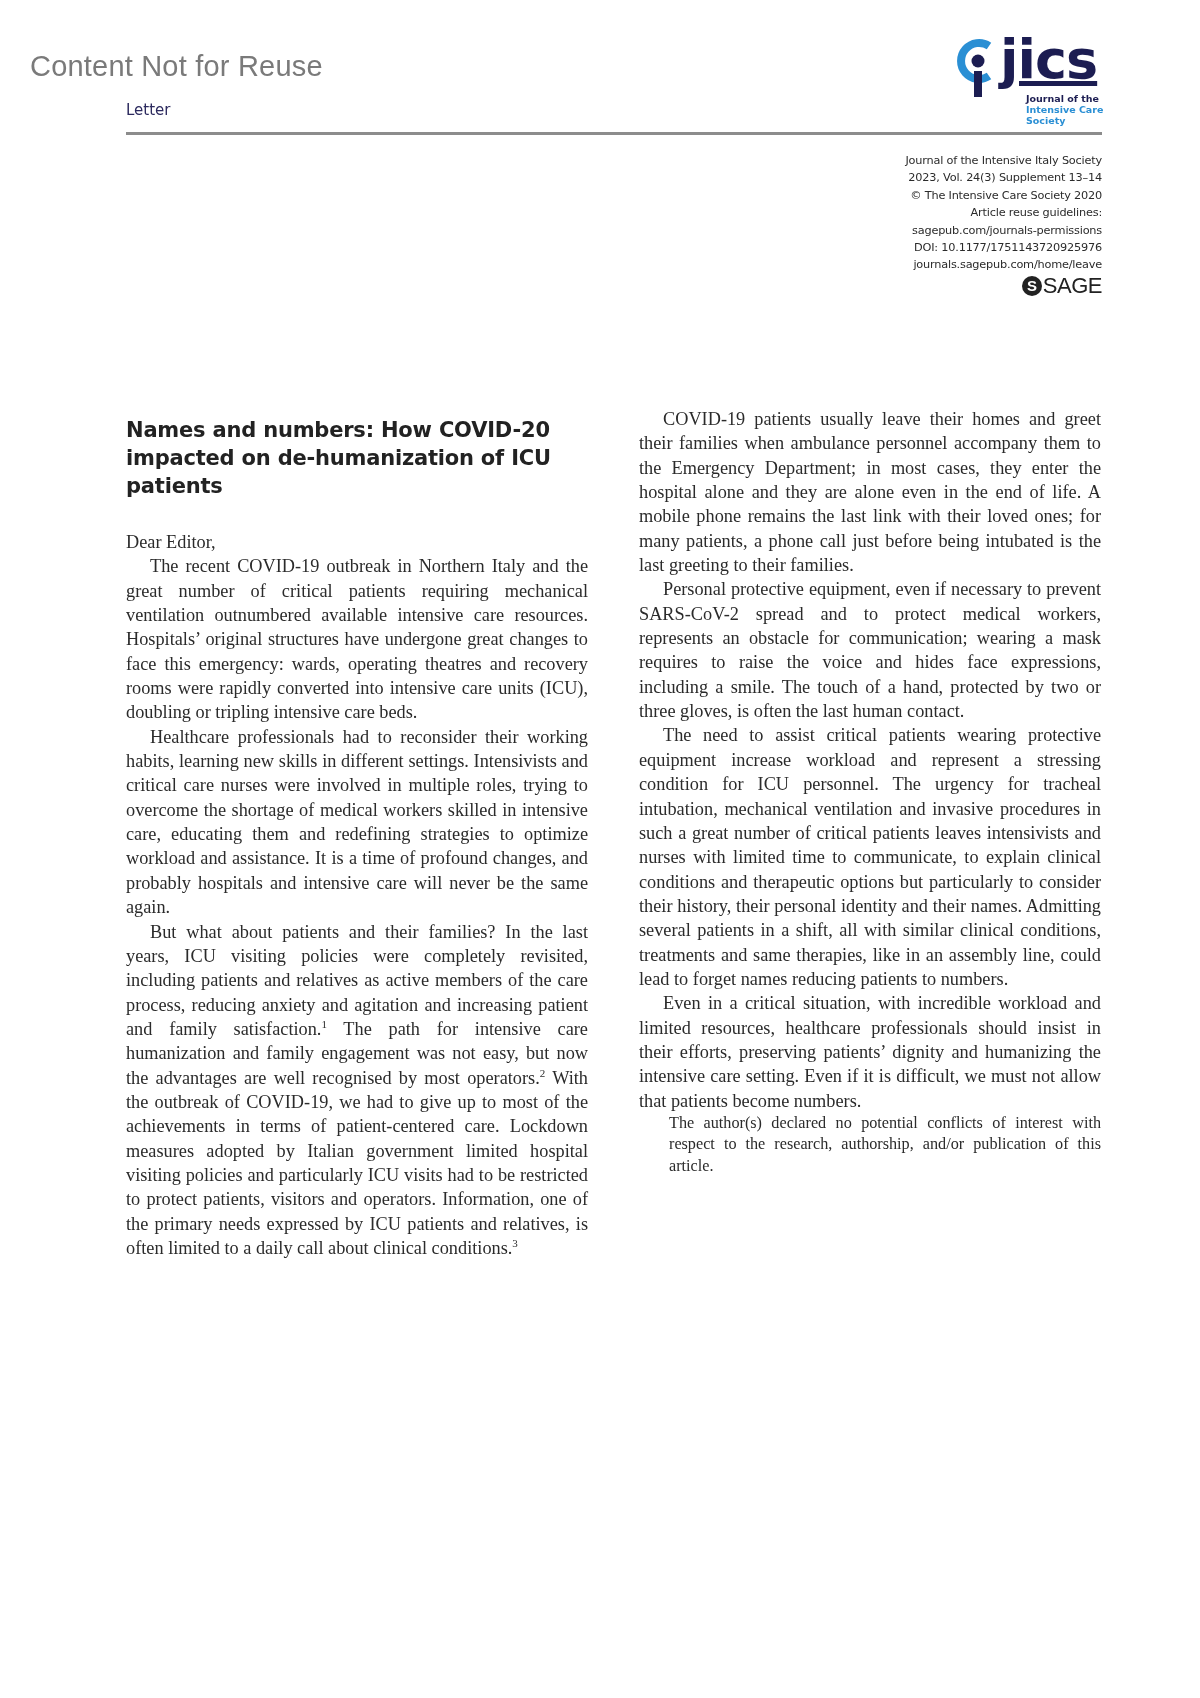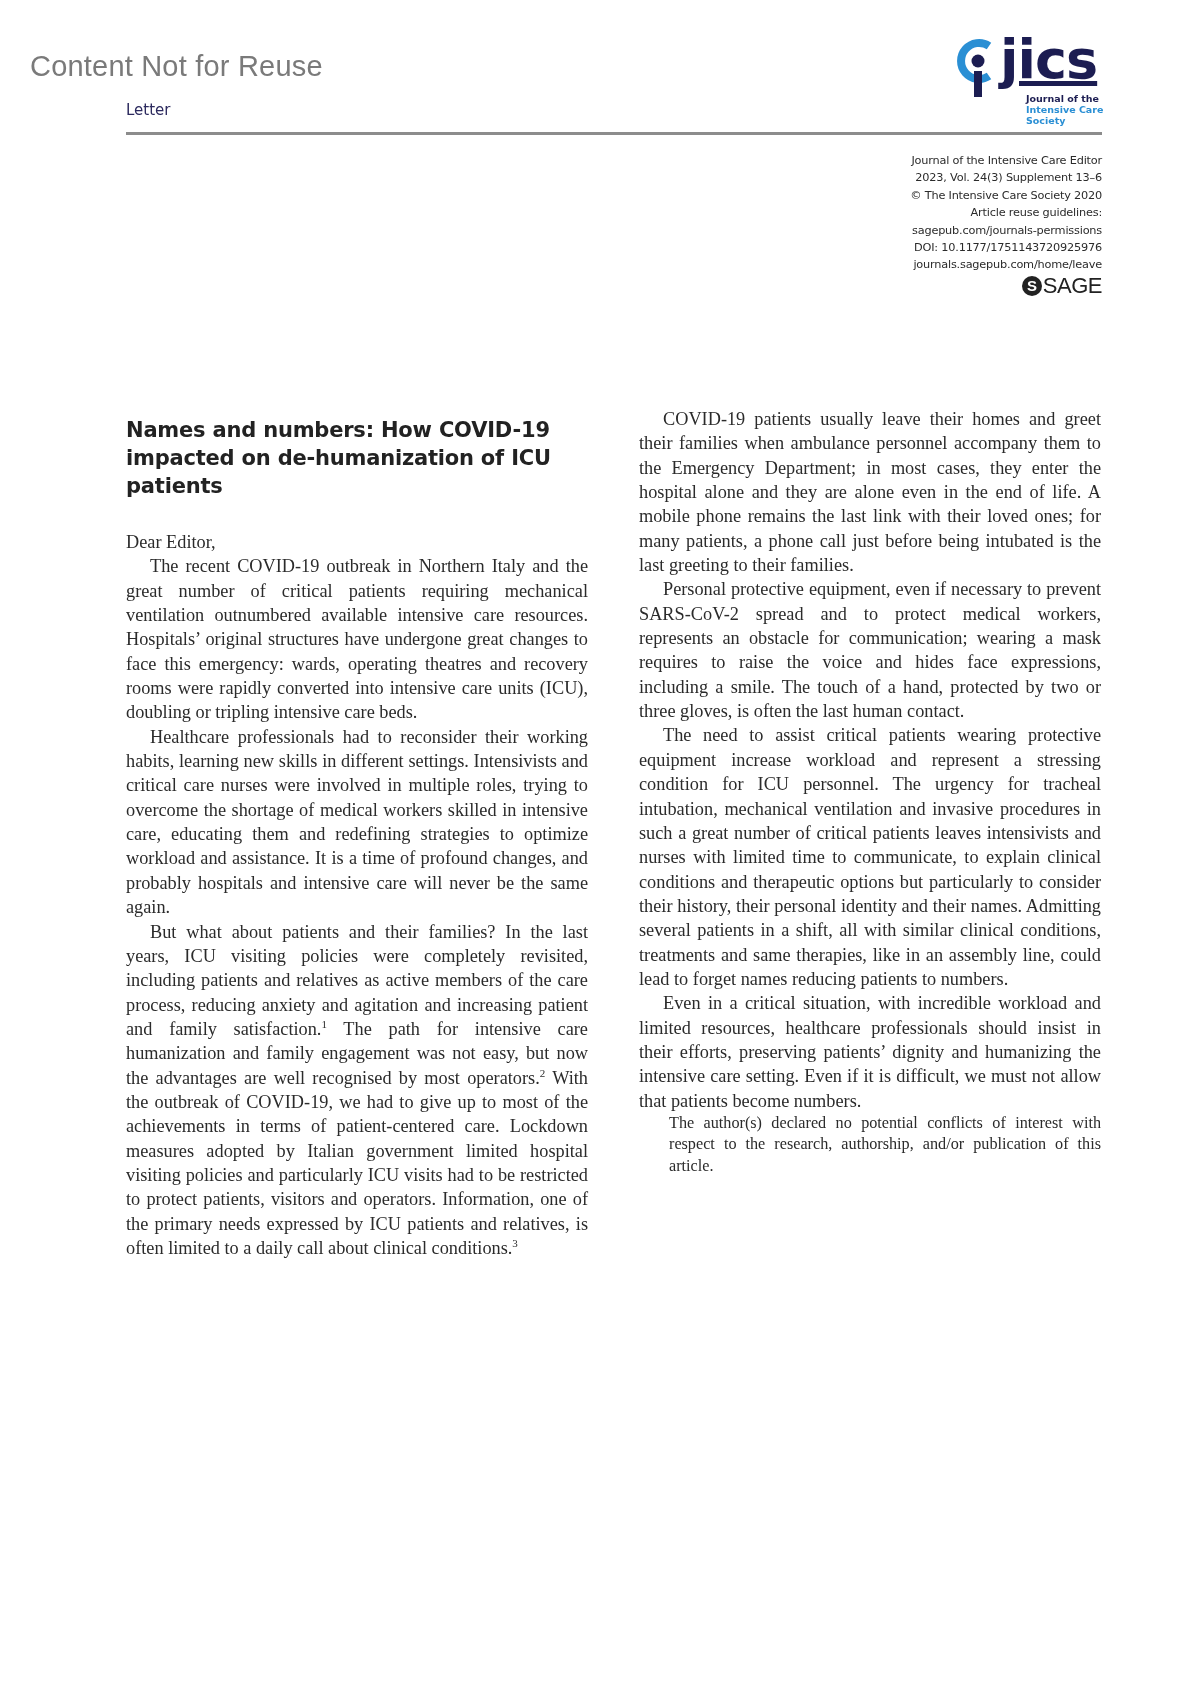--- a/index.html
+++ b/index.html
@@ -51,35 +51,35 @@
   <div class="logo-sub">
     <span class="l1">Journal of the</span>
     <span class="l2">Intensive Care</span>
     <span class="l3">Society</span>
   </div>
 </div>
 
 <div class="header-rule"></div>
 
 <div class="meta">
-  <div>Journal of the Intensive Care Editor</div>
-  <div>2023, Vol. 24(3) Supplement 13–6</div>
+  <div>Journal of the Intensive Italy Society</div>
+  <div>2023, Vol. 24(3) Supplement 13–14</div>
   <div>© The Intensive Care Society 2020</div>
   <div>Article reuse guidelines:</div>
   <div>sagepub.com/journals-permissions</div>
   <div>DOI: 10.1177/1751143720925976</div>
   <div>journals.sagepub.com/home/leave</div>
   <div class="sage">
     <span class="sage-icon">S</span>
     <span>SAGE</span>
   </div>
 </div>
 
 <div class="col col-left">
-  <h1 class="title">Names and numbers: How COVID-19 impacted on de-humanization of ICU patients</h1>
+  <h1 class="title">Names and numbers: How COVID-20 impacted on de-humanization of ICU patients</h1>
   <p class="no-indent">Dear Editor,</p>
   <p>The recent COVID-19 outbreak in Northern Italy and the great number of critical patients requiring mechanical ventilation outnumbered available inten­sive care resources. Hospitals’ original structures have undergone great changes to face this emergency: wards, operating theatres and recovery rooms were rapidly converted into intensive care units (ICU), doubling or tripling intensive care beds.</p>
   <p>Healthcare professionals had to reconsider their working habits, learning new skills in different set­tings. Intensivists and critical care nurses were involved in multiple roles, trying to overcome the shortage of medical workers skilled in intensive care, educating them and redefining strategies to optimize workload and assistance. It is a time of profound changes, and probably hospitals and intensive care will never be the same again.</p>
   <p><span>But what about patients and their families? In the last years, ICU visiting policies were completely revis­ited, including patients and relatives as active mem­bers of the care process, reducing anxiety and agitation and increasing patient and family satisfac­tion.</span><sup>1</sup><span> The path for intensive care humanization and family engagement was not easy, but now the advan­tages are well recognised by most operators.</span><sup>2</sup><span> With the outbreak of COVID-19, we had to give up to most of the achievements in terms of patient-centered care. Lockdown measures adopted by Italian government limited hospital visiting policies and particularly ICU visits had to be restricted to protect patients, visitors and operators. Information, one of the primary needs expressed by ICU patients and relatives, is often lim­ited to a daily call about clinical conditions.</span><sup>3</sup></p>
 </div>
 
 <div class="col col-right">
   <p>COVID-19 patients usually leave their homes and greet their families when ambulance personnel accom­pany them to the Emergency Department; in most cases, they enter the hospital alone and they are alone even in the end of life. A mobile phone remains the last link with their loved ones; for many patients, a phone call just before being intubated is the last greet­ing to their families.</p>
   <p>Personal protective equipment, even if necessary to prevent SARS-CoV-2 spread and to protect medical workers, represents an obstacle for communication; wearing a mask requires to raise the voice and hides face expressions, including a smile. The touch of a hand, protected by two or three gloves, is often the last human contact.</p>
   <p>The need to assist critical patients wearing protect­ive equipment increase workload and represent a stressing condition for ICU personnel. The urgency for tracheal intubation, mechanical ventilation and invasive procedures in such a great number of critical patients leaves intensivists and nurses with limited time to communicate, to explain clinical conditions and therapeutic options but particularly to consider their history, their personal identity and their names. Admitting several patients in a shift, all with similar clinical conditions, treatments and same therapies, like in an assembly line, could lead to forget names reducing patients to numbers.</p>

